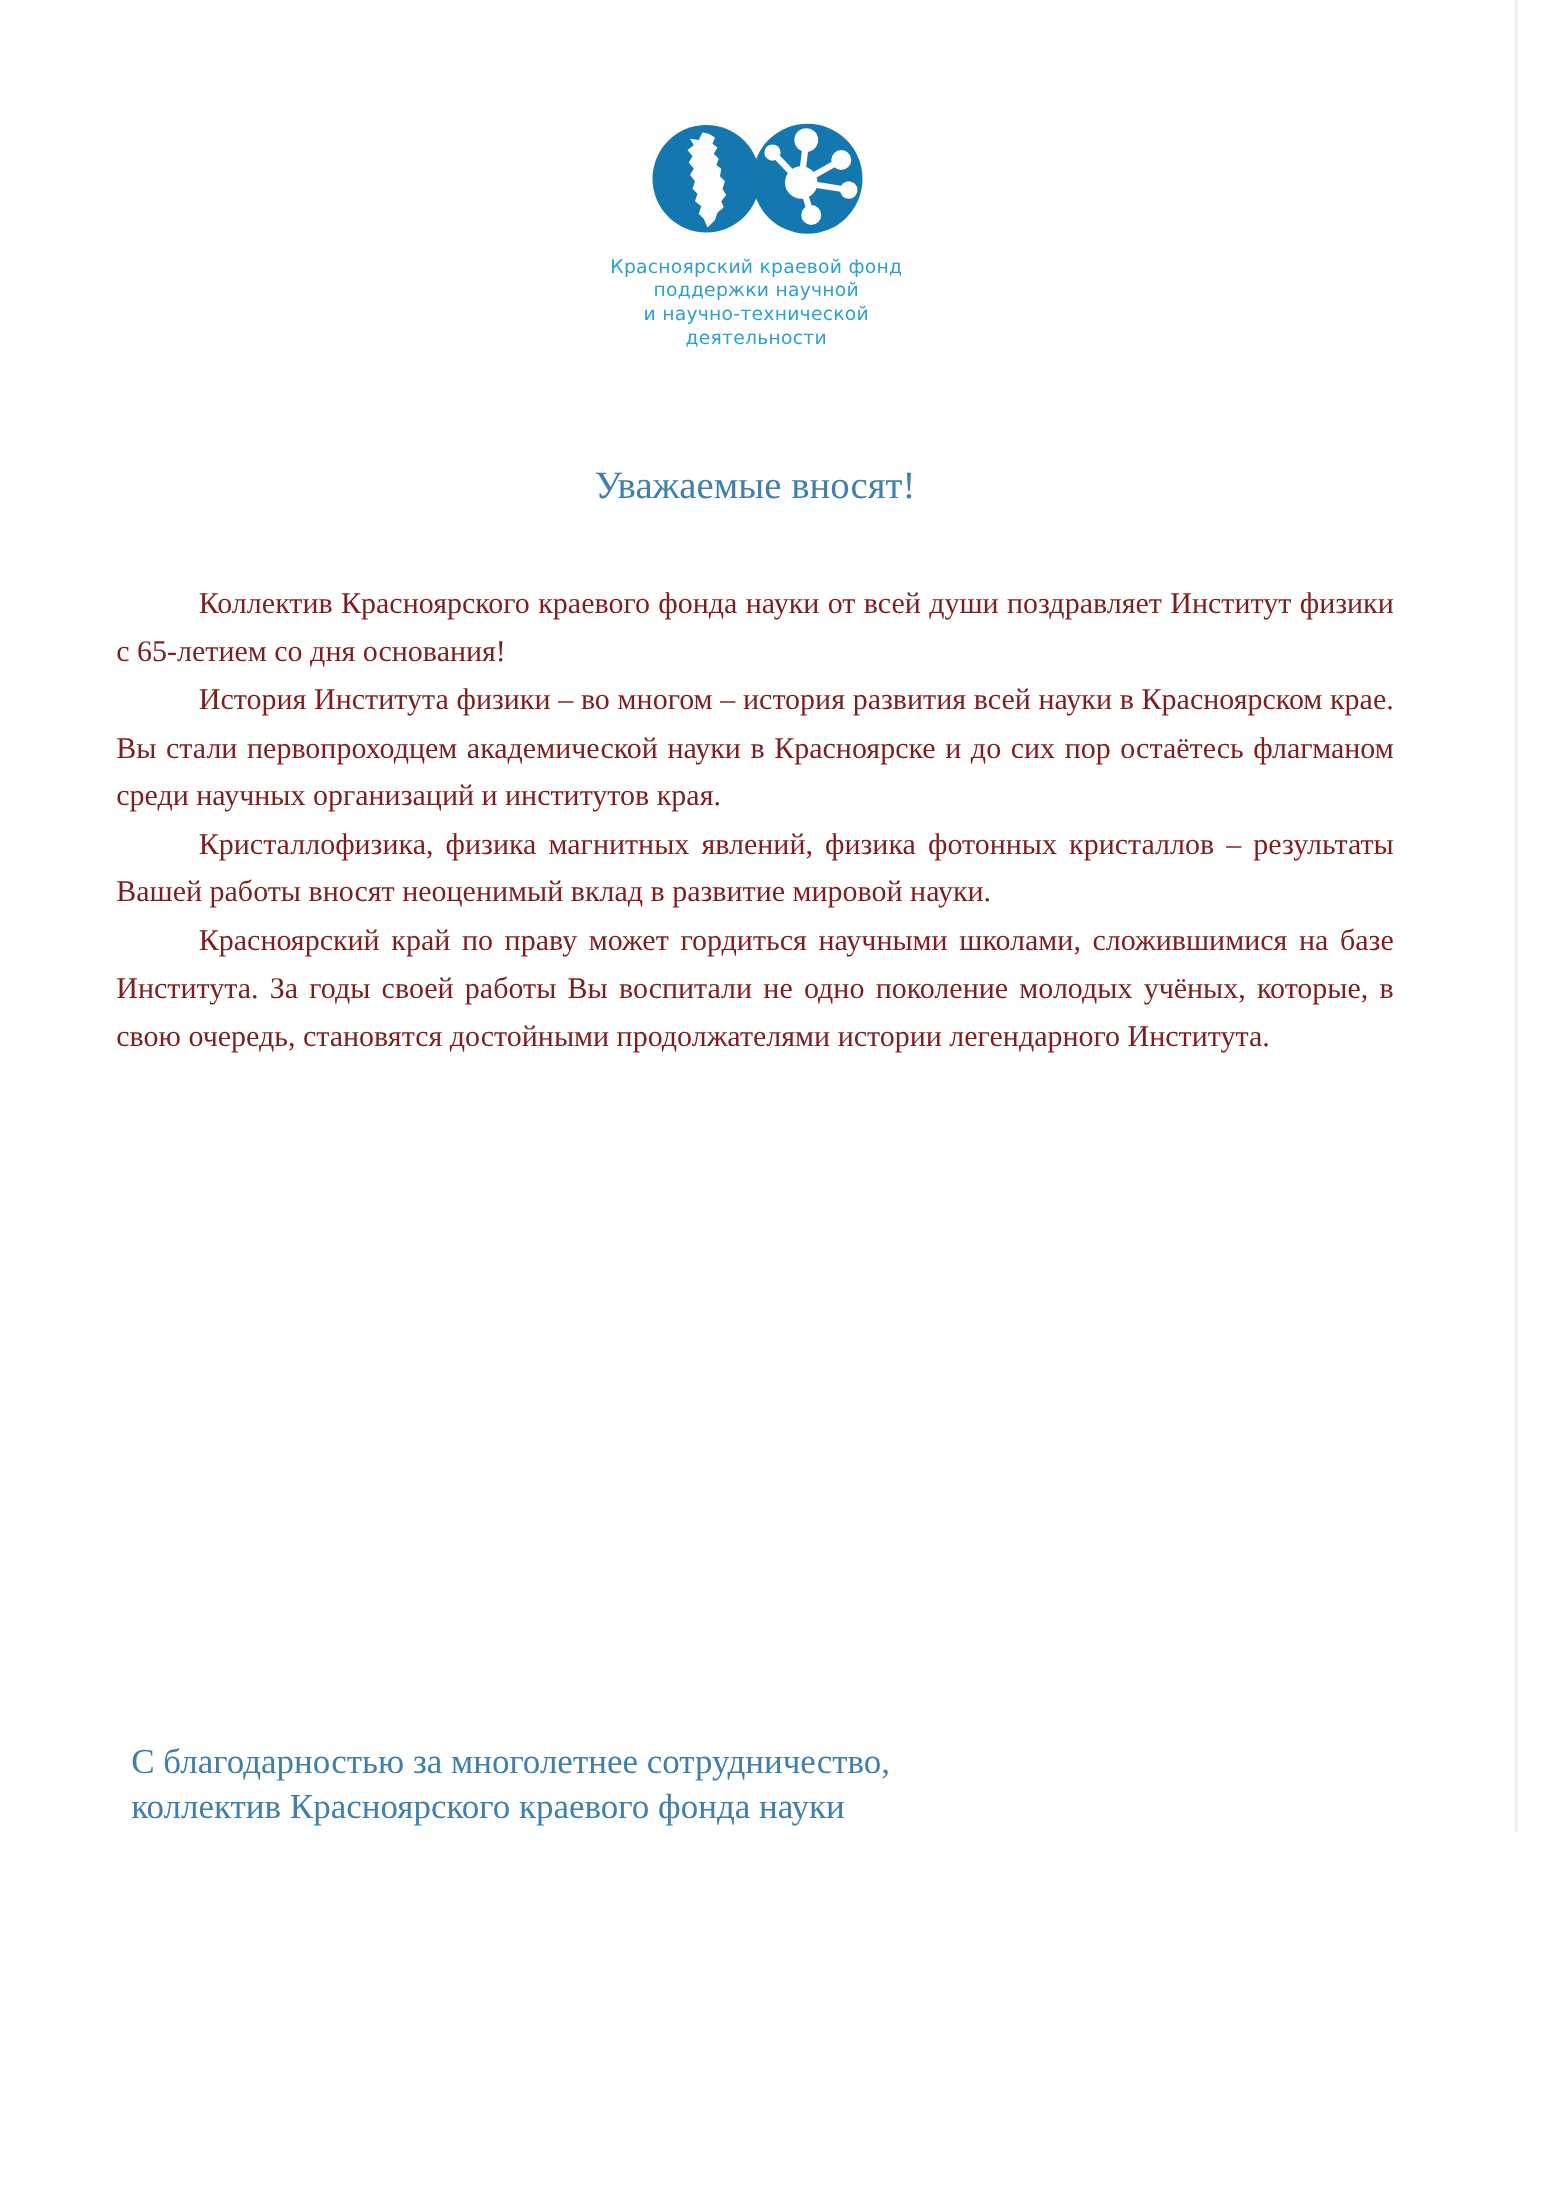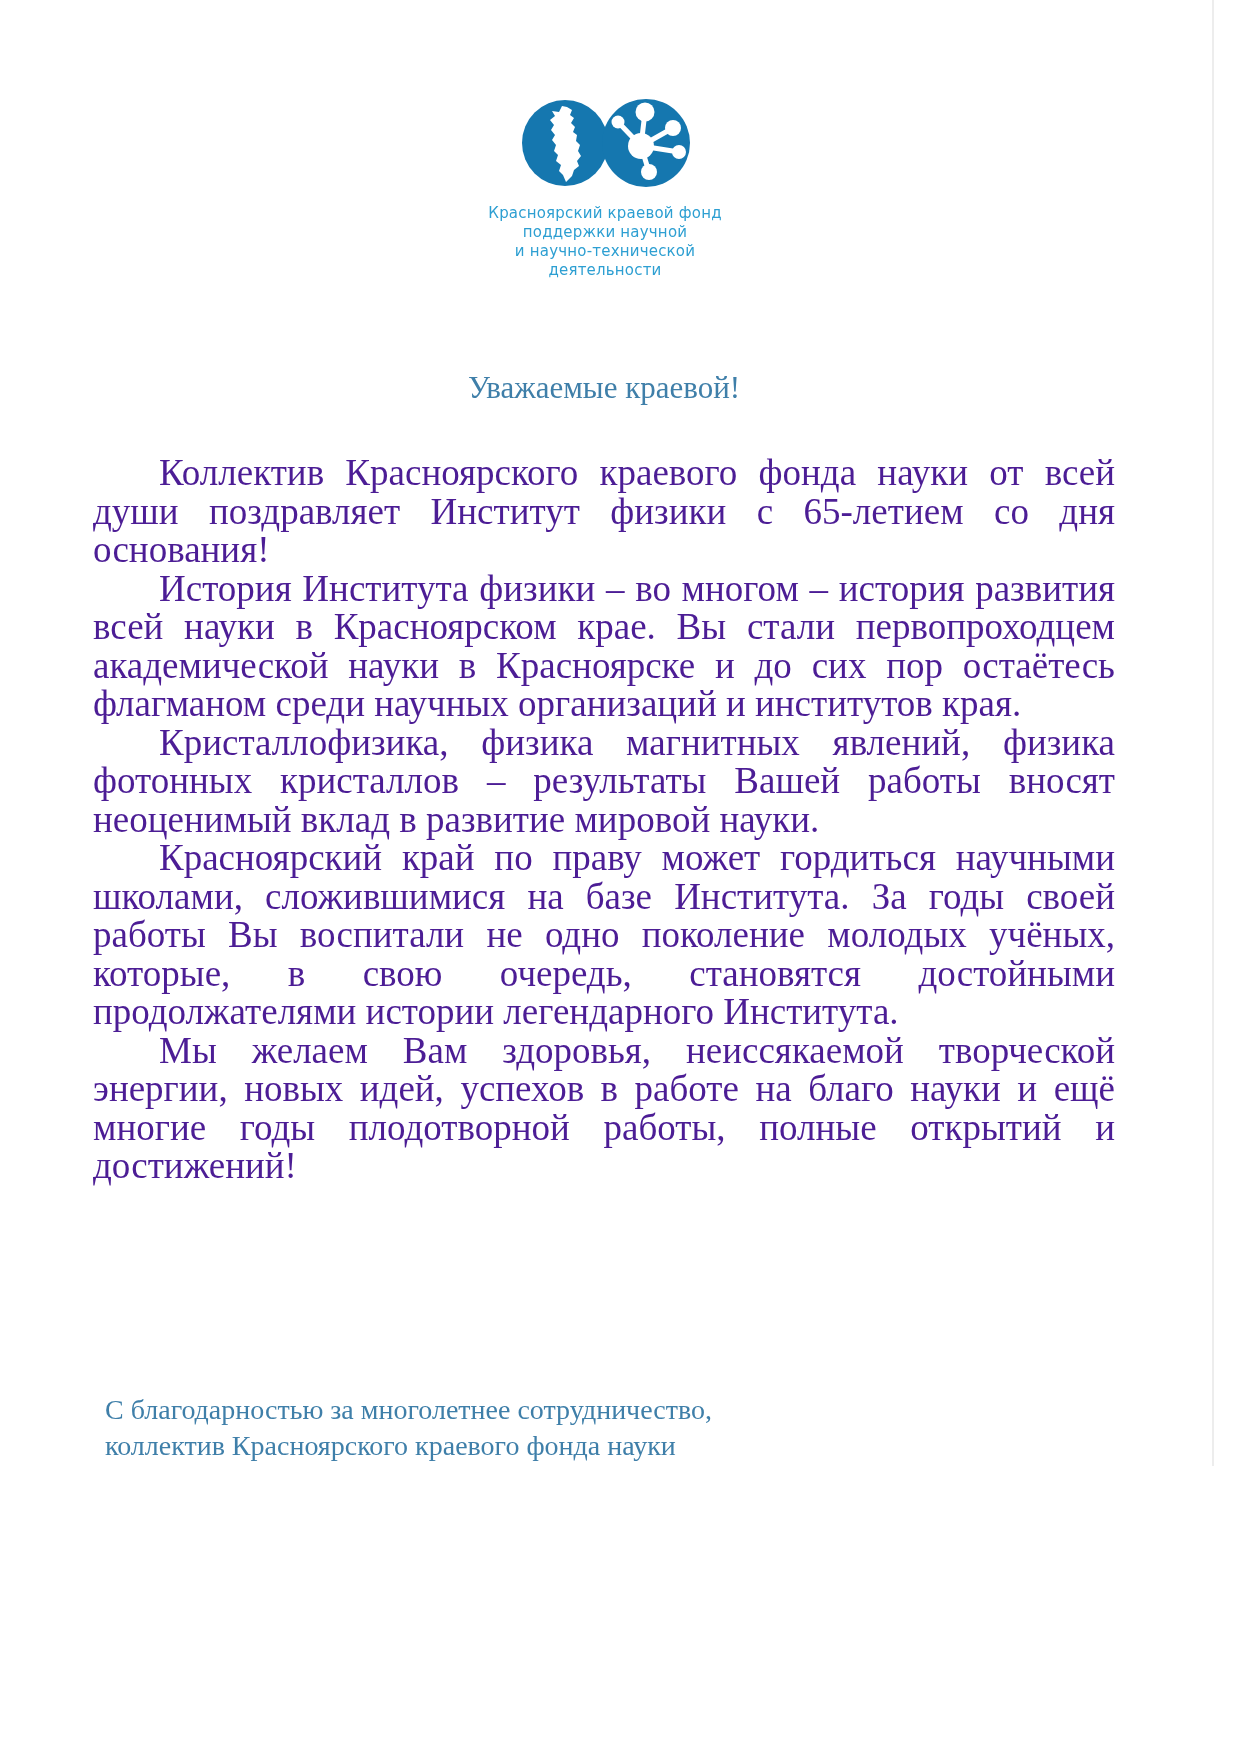--- a/index.html
+++ b/index.html
@@ -42,25 +42,25 @@
     width: 1022px;
     margin: 0;
     text-align: center;
     font-weight: normal;
     font-size: 31px;
     color: #3f7fa9;
   }
   
   .body-text {
     position: absolute;
-    left: 93px; top: 454px;
+    left: 93px; top: 464px;
     width: 1022px;
-    font-size: 37px;
+    font-size: 24px;
     line-height: 38.5px;
-    color: #4c1d95;
+    color: #7f1d1d;
     text-align: justify;
   }
   .body-text p {
     margin: 0;
     text-indent: 66px;
   }
   
   .signature {
     position: absolute;
     left: 105px; top: 1392px;
@@ -107,28 +107,27 @@
     </g>
   </svg>
 
   <div class="logo-caption">
     <div>Красноярский краевой фонд</div>
     <div>поддержки научной</div>
     <div>и научно-технической</div>
     <div>деятельности</div>
   </div>
 
-  <h1 class="title">Уважаемые краевой!</h1>
+  <h1 class="title">Уважаемые вносят!</h1>
 
   <div class="body-text">
     <p>Коллектив Красноярского краевого фонда науки от всей души поздравляет Институт физики с 65-летием со дня основания!</p>
     <p>История Института физики – во многом – история развития всей науки в Красноярском крае. Вы стали первопроходцем академической науки в Красноярске и до сих пор остаётесь флагманом среди научных организаций и институтов края.</p>
     <p>Кристаллофизика, физика магнитных явлений, физика фотонных кристаллов – результаты Вашей работы вносят неоценимый вклад в развитие мировой науки.</p>
     <p>Красноярский край по праву может гордиться научными школами, сложившимися на базе Института. За годы своей работы Вы воспитали не одно поколение молодых учёных, которые, в свою очередь, становятся достойными продолжателями истории легендарного Института.</p>
-    <p>Мы желаем Вам здоровья, неиссякаемой творческой энергии, новых идей, успехов в работе на благо науки и ещё многие годы плодотворной работы, полные открытий и достижений!</p>
   </div>
 
   <div class="signature">
     <div>С благодарностью за многолетнее сотрудничество,</div>
     <div>коллектив Красноярского краевого фонда науки</div>
     <div>и исполнительный директор</div>
   </div>
 
 </div>
 

